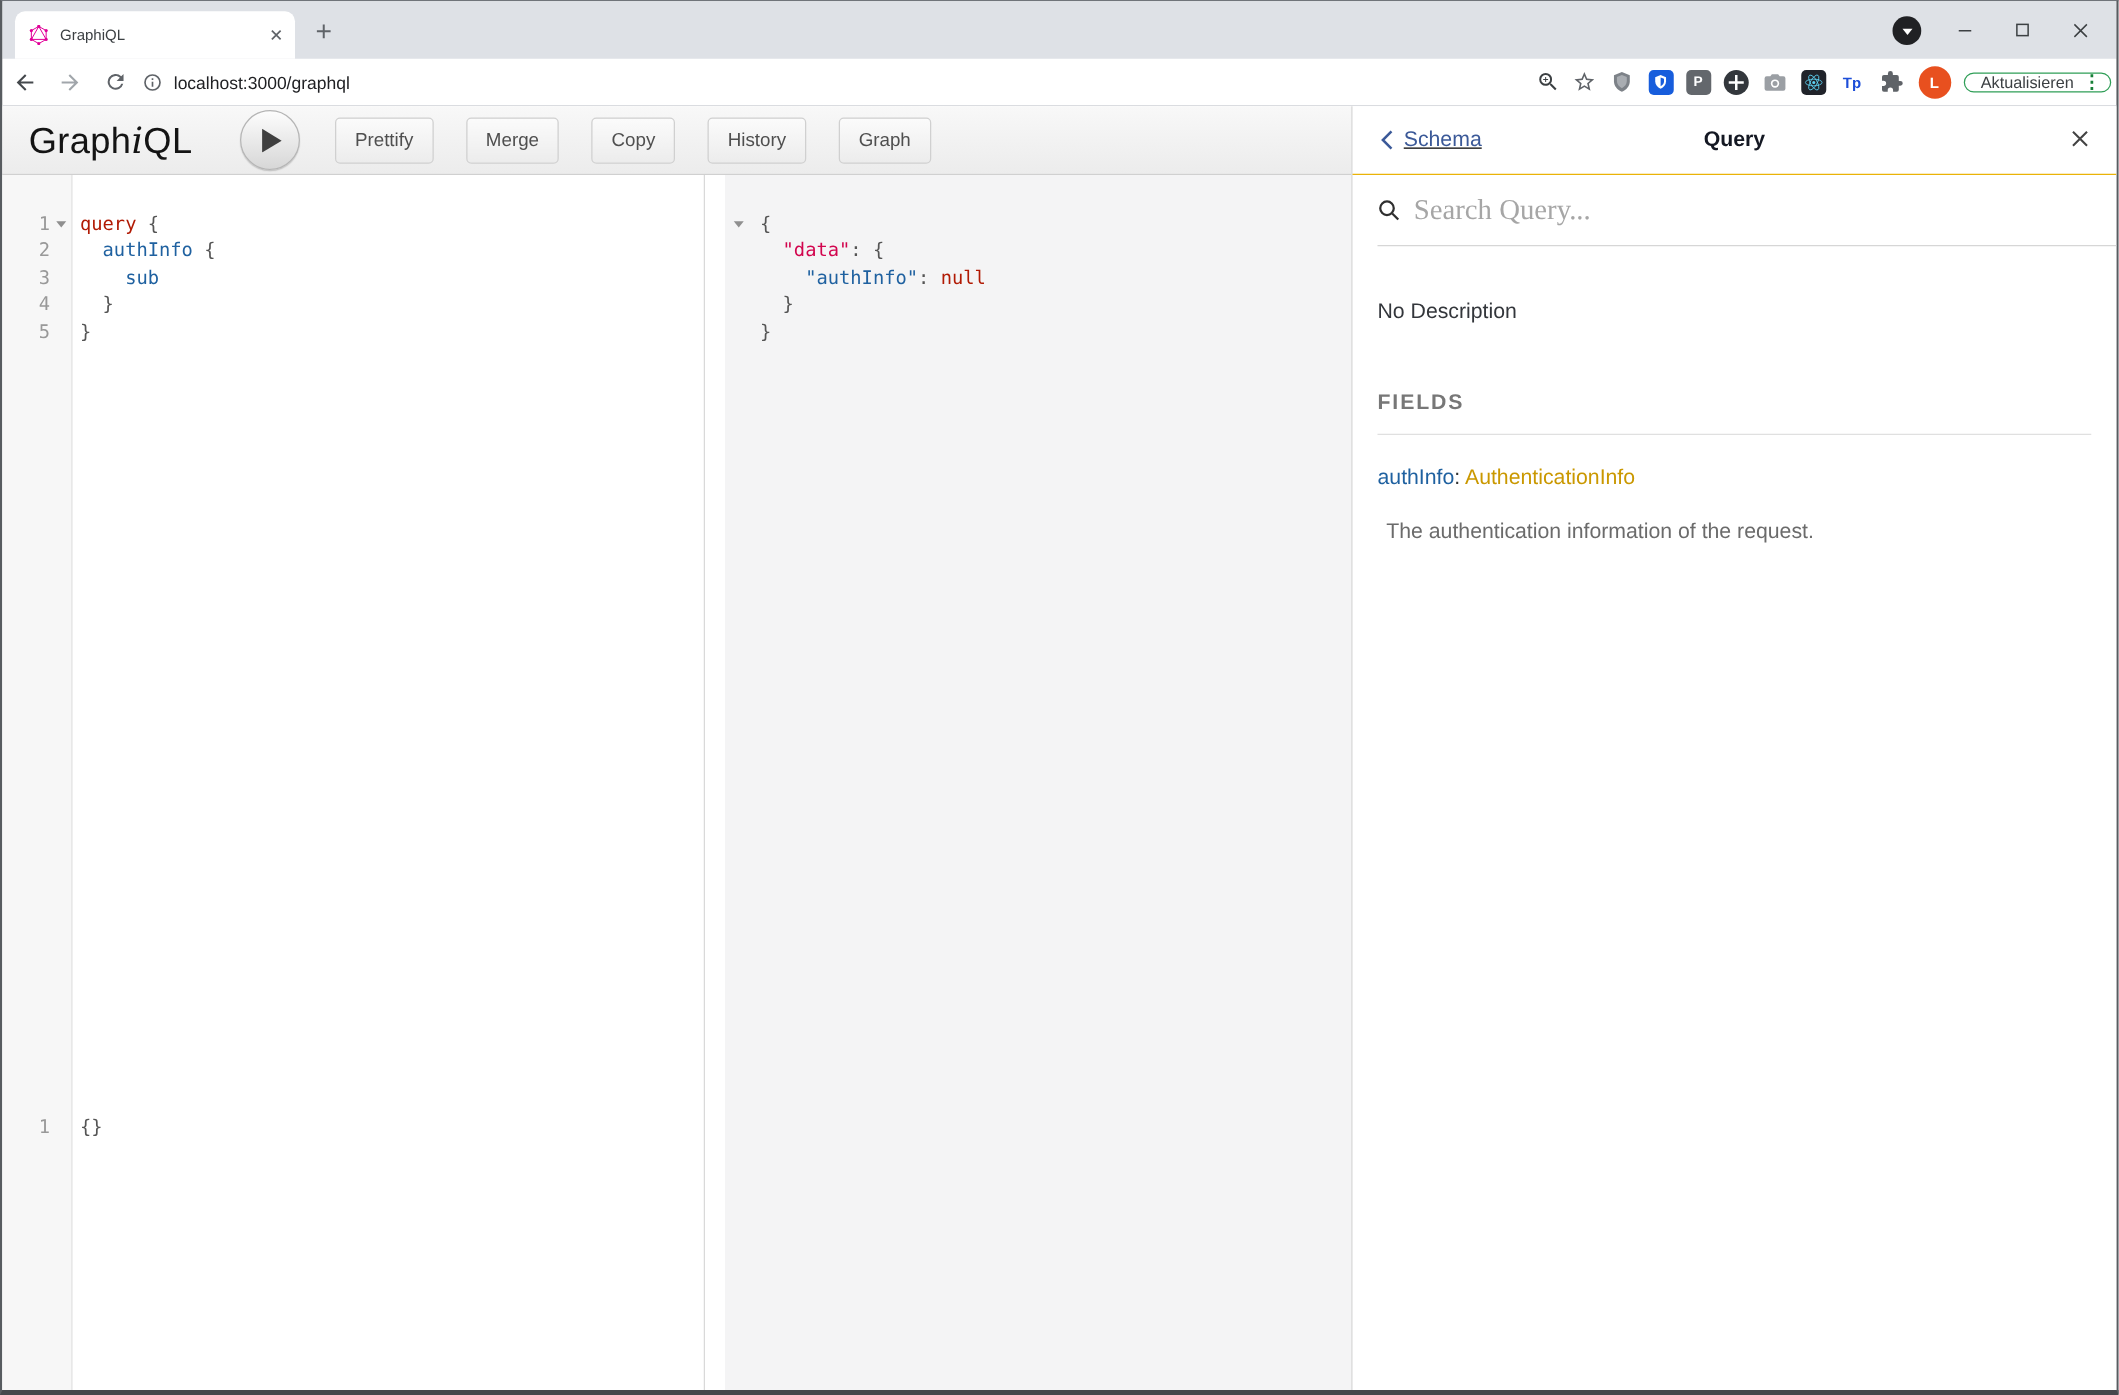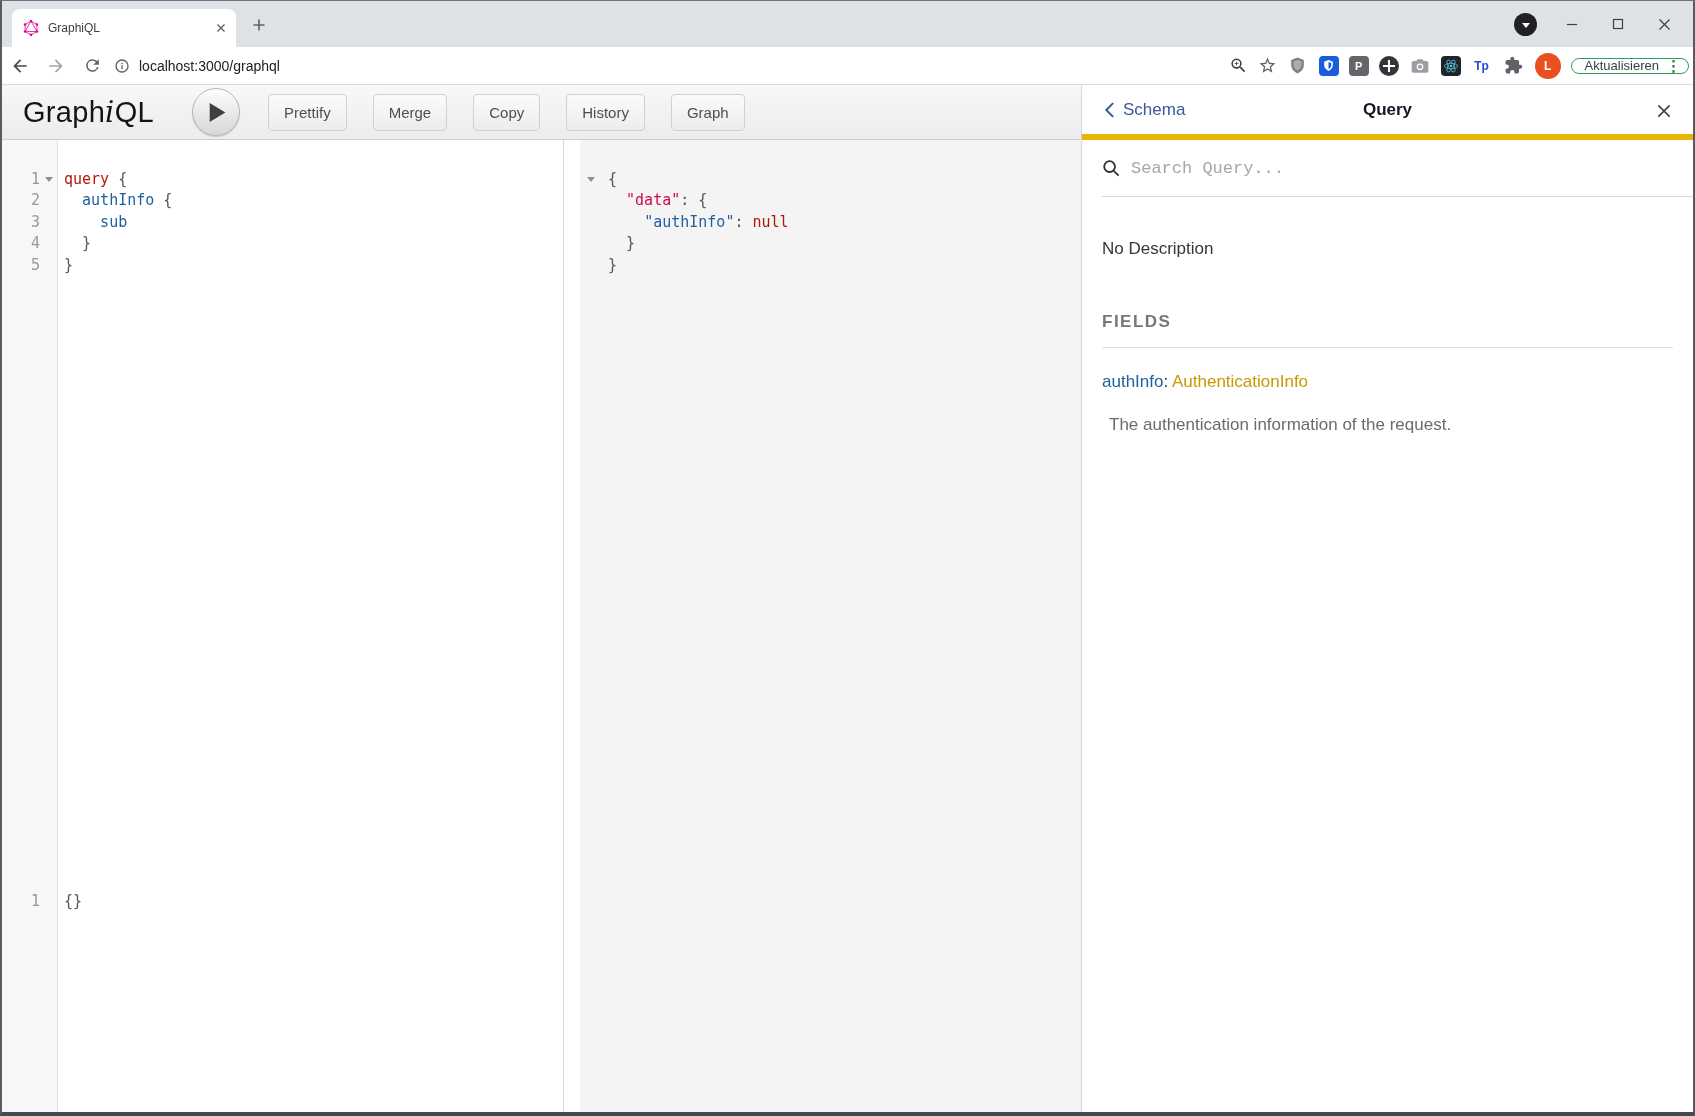--- a/index.html
+++ b/index.html
@@ -88,29 +88,29 @@
   
   .resizer { width:16px; flex:none; background:#fff; }
   .result-pane { flex:1; background:#f4f4f5; padding-top:29px; min-width:0; }
   .r-row { display:flex; line-height:21.4px; font-family:"DejaVu Sans Mono", monospace; font-size:15px; }
   .r-fold { width:22px; flex:none; display:flex; align-items:center; justify-content:center; }
 
   
   .doc-panel { width:612px; flex:none; background:#fff; border-left:1px solid #d6d6d6;
                margin-top:-55px; display:flex; flex-direction:column; }
   .doc-title { height:55px; flex:none; position:relative; display:flex; align-items:center;
-               border-bottom:6px solid #eab308; padding:0 22px; }
+               border-bottom:1px solid #eab308; padding:0 22px;text-decoration:underline; }
   .doc-back { display:flex; align-items:center; gap:8px; color:#3B5998; font-size:17px; }
   .doc-title-text { position:absolute; left:0; right:0; text-align:center; font-size:17px;
                     font-weight:bold; color:#141823; pointer-events:none; }
   .doc-close { position:absolute; right:20px; top:17px; }
   .doc-search { height:57px; flex:none; display:flex; align-items:center; gap:10px;
                 margin:0 0 0 20px; border-bottom:1px solid #d6d6d6; }
-  .doc-search input { border:none; outline:none; font-size:17px; color:#0f766e; flex:1;
-                      font-family:Liberation Mono, monospace; background:transparent; }
+  .doc-search input { border:none; outline:none; font-size:23px; color:#0f766e; flex:1;
+                      font-family:Liberation Serif, serif; background:transparent; }
   .doc-search input::placeholder { color:#a6a6a6; }
   .doc-body { padding:20px 20px 0 20px; }
   .no-desc { font-size:17px; color:#33363b; margin-top:22px; }
   .fields-h { font-size:17px; font-weight:bold; letter-spacing:1.5px; color:#777; margin-top:53px; }
   .doc-hr { border:none; border-top:1px solid #e0e0e0; margin-top:15px; }
   .field-row { margin-top:24px; font-size:17px; }
   .field-link { color:#1F61A0; }
   .field-sep { color:#333; }
   .type-link { color:#CA9800; }
   .field-desc { margin-top:23px; margin-left:7px; font-size:17px; color:#6b6b6b; }

